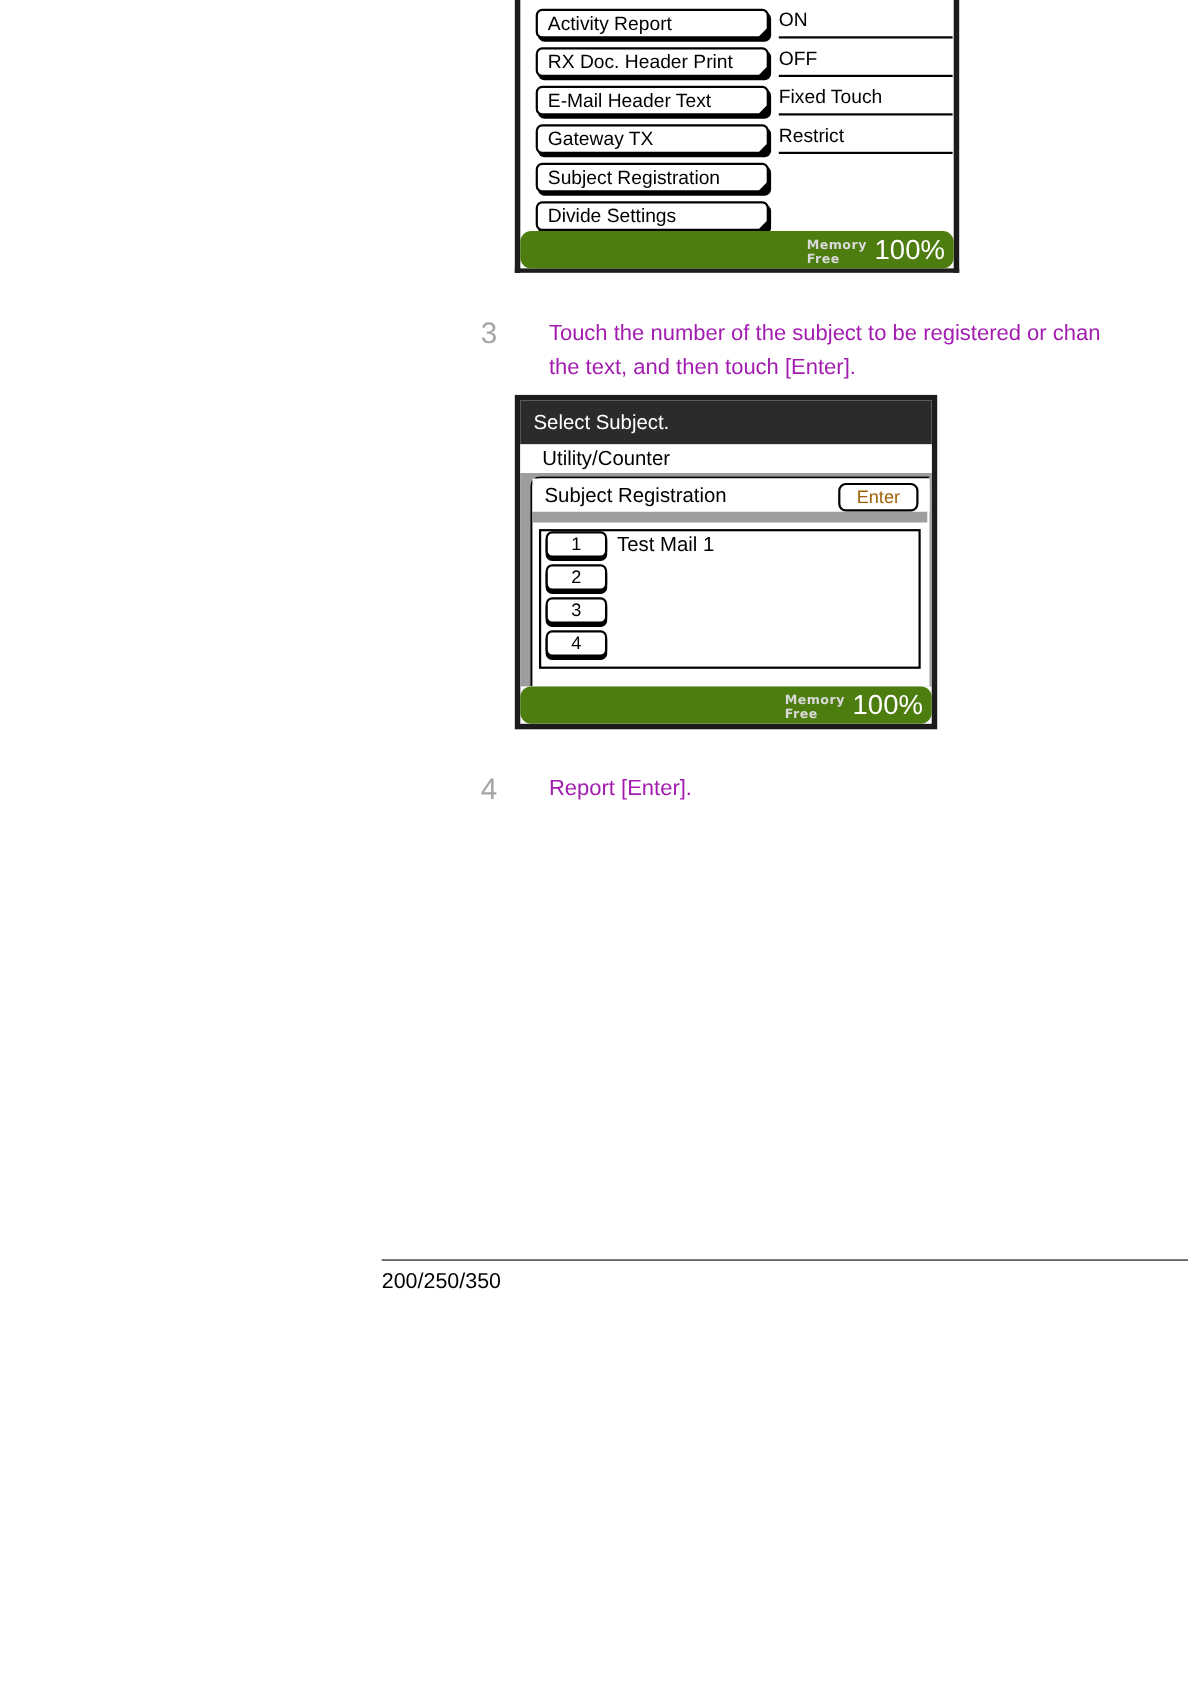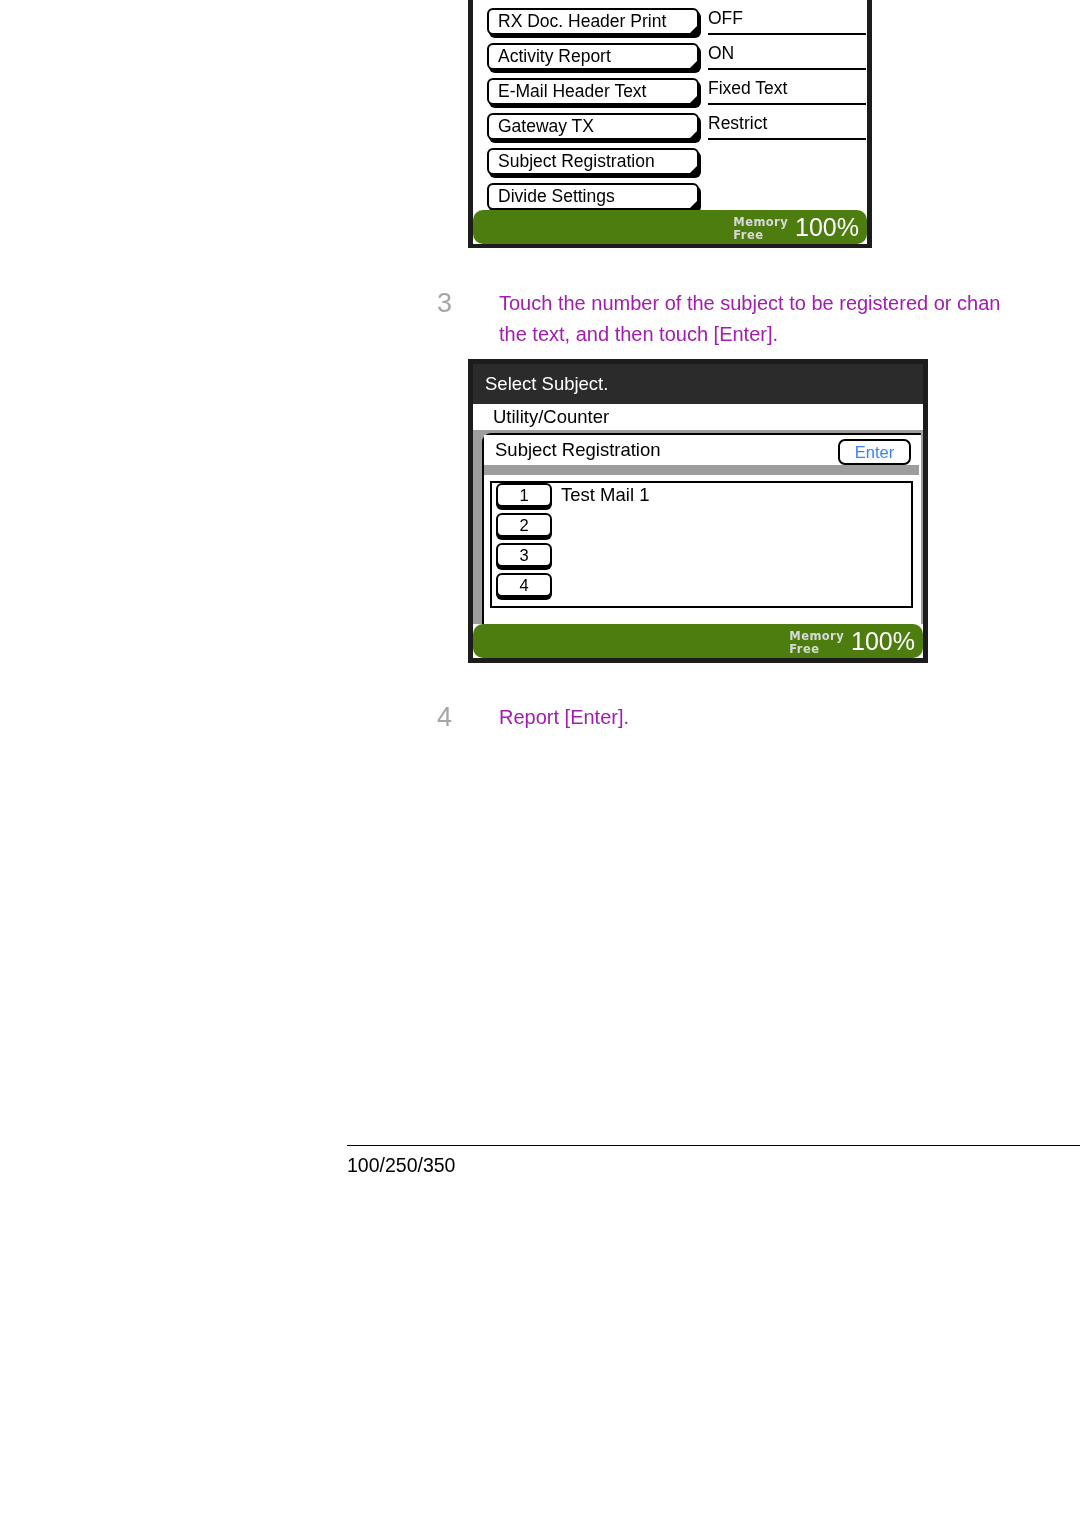--- a/index.html
+++ b/index.html
@@ -80,21 +80,21 @@
     line-height: 21px;
     color: #000;
     flex: 0 0 auto;
   }
   .sval.blank { border-bottom: none; }
 
   
   #panel-subject {
     left: 468px;
     top: 359px;
-    width: 460px;
+    width: 384px;
     height: 304px;
     border: 5px solid #1c1c1c;
     background: #ffffff;
   }
   .titlebar {
     position: absolute;
     left: 0; top: 0;
     width: 100%;
     height: 40px;
     background: #2b2b2b;
@@ -154,21 +154,21 @@
     top: 4px;
     width: 73px;
     height: 26px;
     box-sizing: border-box;
     border: 2px solid #000;
     border-radius: 7px;
     background: #fff;
     font-size: 16.5px;
     line-height: 22px;
     text-align: center;
-    color: #3b82f6;
+    color: #a16207;
   }
   .listbox {
     position: absolute;
     left: 6px;
     right: 8px;
     top: 46px;
     height: 127px;
     border: 2px solid #000;
     background: #ffffff;
     box-sizing: border-box;
@@ -273,32 +273,32 @@
   }
 </style>
 </head>
 <body>
 
 <div class="lcd" id="panel-settings">
 
   <div class="settings-rows">
 
     <div class="setting-row">
+      <div class="skey">Activity Report</div>
+      <div class="sval">ON</div>
+    </div>
+
+    <div class="setting-row">
       <div class="skey">RX Doc. Header Print</div>
       <div class="sval">OFF</div>
     </div>
 
     <div class="setting-row">
-      <div class="skey">Activity Report</div>
-      <div class="sval">ON</div>
-    </div>
-
-    <div class="setting-row">
       <div class="skey">E-Mail Header Text</div>
-      <div class="sval">Fixed Text</div>
+      <div class="sval">Fixed Touch</div>
     </div>
 
     <div class="setting-row">
       <div class="skey">Gateway TX</div>
       <div class="sval">Restrict</div>
     </div>
 
     <div class="setting-row">
       <div class="skey">Subject Registration</div>
       <div class="sval blank"></div>
@@ -383,13 +383,13 @@
 </div>
 
 <div class="step" id="step-4">
   <div class="step-num">4</div>
   <div>
     <div class="step-body">Report [Enter].</div>
   </div>
 </div>
 
 <div id="footer-rule"></div>
-<div id="footer-text">100/250/350</div>
+<div id="footer-text">200/250/350</div>
 
 </body></html>

